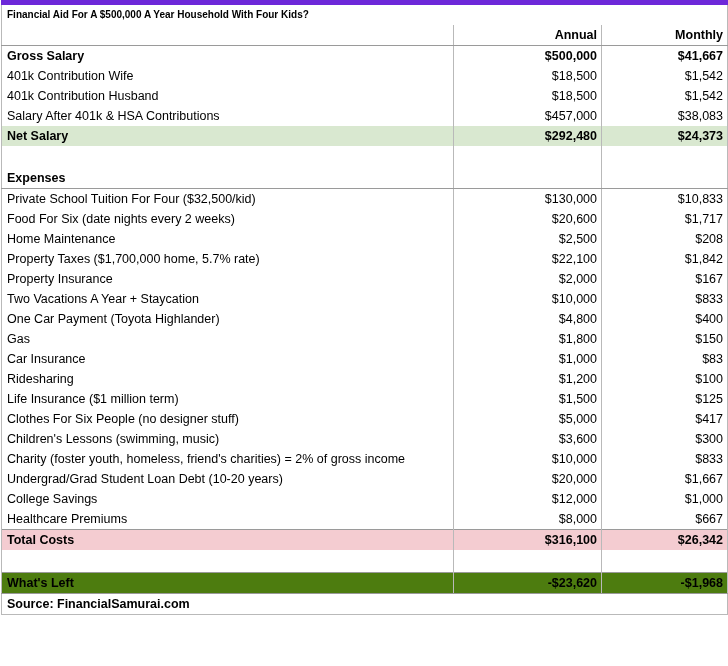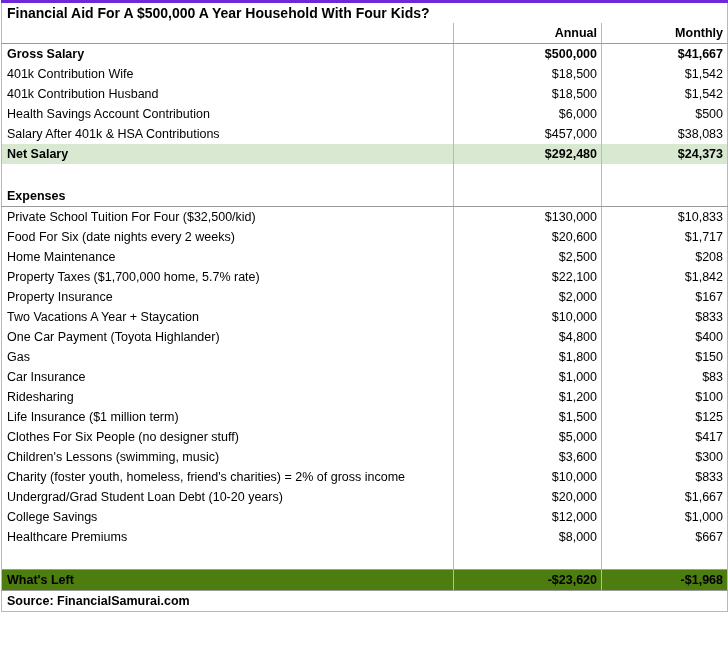--- a/index.html
+++ b/index.html
@@ -41,22 +41,22 @@
     overflow: hidden;
     border-left: 1px solid #b9b9b9;
     border-right: 1px solid #b9b9b9;
   }
   td.label { text-align: left; }
   td.num   { text-align: right; padding-right: 6px; }
 
   
   tr.title-row td {
     font-weight: bold;
-    font-size: 14px;
-    border-top: 3px solid #6d28d9;
+    font-size: 10px;
+    border-top: 5px solid #6d28d9;
     margin-top: 34px;
   }
   tr.header-row td {
     font-weight: bold;
     border-bottom: 1px solid #9a9a9a;
   }
 
   tr.net-salary td {
     background: #d9e8d0;
     font-weight: bold;
@@ -120,25 +120,20 @@
         <td class="label">401k Contribution Wife</td>
         <td class="num">$18,500</td>
         <td class="num">$1,542</td>
       </tr>
       <tr>
         <td class="label">401k Contribution Husband</td>
         <td class="num">$18,500</td>
         <td class="num">$1,542</td>
       </tr>
       <tr>
-        <td class="label">Health Savings Account Contribution</td>
-        <td class="num">$6,000</td>
-        <td class="num">$500</td>
-      </tr>
-      <tr>
         <td class="label">Salary After 401k &amp; HSA Contributions</td>
         <td class="num">$457,000</td>
         <td class="num">$38,083</td>
       </tr>
 
       <tr class="net-salary">
         <td class="label">Net Salary</td>
         <td class="num">$292,480</td>
         <td class="num">$24,373</td>
       </tr>
@@ -234,20 +229,25 @@
         <td class="label">College Savings</td>
         <td class="num">$12,000</td>
         <td class="num">$1,000</td>
       </tr>
       <tr>
         <td class="label">Healthcare Premiums</td>
         <td class="num">$8,000</td>
         <td class="num">$667</td>
       </tr>
 
+      <tr class="total-costs">
+        <td class="label">Total Costs</td>
+        <td class="num">$316,100</td>
+        <td class="num">$26,342</td>
+      </tr>
 
       <tr class="spacer">
         <td class="label"></td>
         <td class="num"></td>
         <td class="num"></td>
       </tr>
 
       <tr class="whats-left">
         <td class="label">What's Left</td>
         <td class="num">-$23,620</td>

